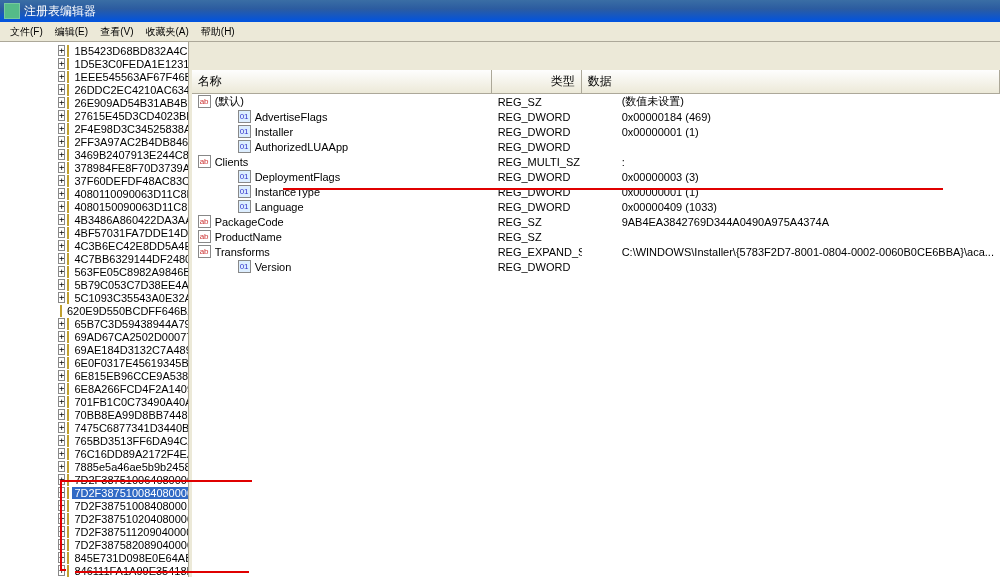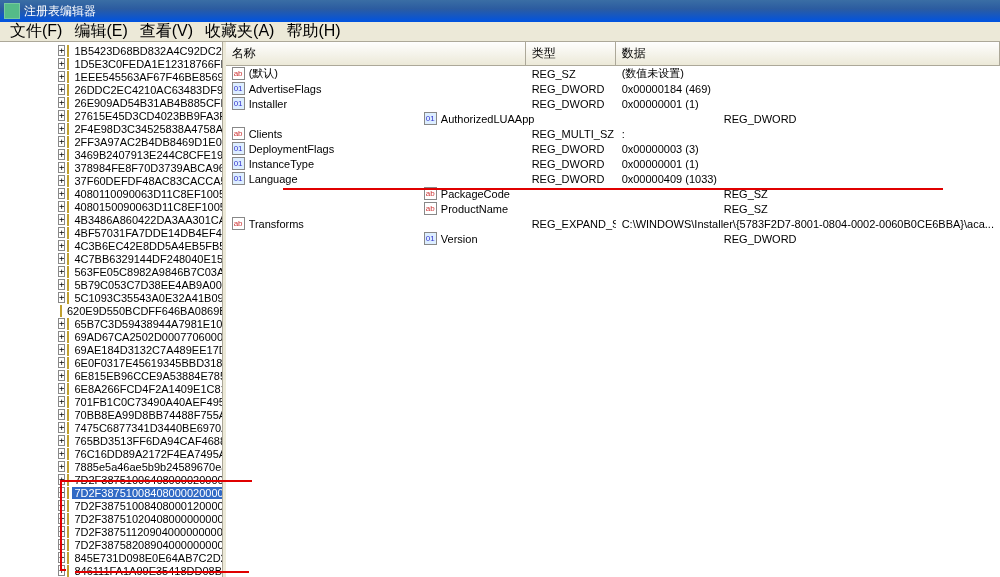--- a/index.html
+++ b/index.html
@@ -27,21 +27,21 @@
       background: #5b8;
       border: 1px solid #fff3;
     }
     .menubar {
       background: #ece9d8;
       height: 20px;
       display: flex;
       align-items: center;
       padding: 0 4px;
       border-bottom: 1px solid #aca899;
-      font-size: 16px;
+      font-size: 10px;
     }
     .menu-item {
       padding: 2px 6px;
       cursor: default;
     }
     .content {
       display: flex;
       height: calc(100% - 42px);
     }
     .tree-panel {
@@ -65,49 +65,49 @@
     .list-header {
       display: flex;
       background: #ece9d8;
       border-bottom: 1px solid #aca899;
     }
     .list-header-col {
       padding: 3px 6px;
       border-right: 1px solid #aca899;
       font-size: 12px;
       background: linear-gradient(to bottom, #fefefe, #ece9d8);
+      margin-top: 28px;
     }
     .col-name { width: 300px; }
-    .col-type { width: 90px; }
+    .col-type { width: 90px; text-align: right; }
     .col-data { flex: 1; }
     .list-body { flex: 1; overflow: auto; }
     .list-row {
       display: flex;
       padding: 1px 0;
       align-items: center;
       height: 15px;
-      justify-content: center;
     }
     .list-cell { padding: 0 6px; overflow: hidden; white-space: nowrap; font-size: 11px; }
     .cell-name { width: 300px; display: flex; align-items: center; }
     .cell-type { width: 90px; }
-    .cell-data { flex: 1; }
+    .cell-data { flex: 1; margin-left: 34px; }
     .reg-icon {
       width: 13px;
       height: 13px;
       margin-right: 4px;
       display: inline-flex;
       align-items: center;
       justify-content: center;
       font-size: 8px;
       border: 1px solid #888;
       background: #fff;
     }
     .reg-icon.str { color: #c33; }
-    .reg-icon.bin { color: #33c; background: #def; }
+    .reg-icon.bin { color: #33c; background: #def; margin-left: 40px; }
     .tree-row {
       display: flex;
       align-items: center;
       height: 13px;
       padding-left: 58px;
       white-space: nowrap;
       font-size: 11px;
     }
     .tree-row.selected .tree-label-text {
       background: #316ac5;
@@ -445,20 +445,21 @@
             </div>
             <div class="list-cell cell-type">REG_DWORD</div>
             <div class="list-cell cell-data">0x00000409 (1033)</div>
           </div>
           <div class="list-row">
             <div class="list-cell cell-name">
               <span class="reg-icon str">ab</span>
               <span>PackageCode</span>
             </div>
             <div class="list-cell cell-type">REG_SZ</div>
+            <div class="list-cell cell-data">9AB4EA3842769D344A0490A975A4374A</div>
           </div>
           <div class="list-row">
             <div class="list-cell cell-name">
               <span class="reg-icon str">ab</span>
               <span>ProductName</span>
             </div>
             <div class="list-cell cell-type">REG_SZ</div>
           </div>
           <div class="list-row">
             <div class="list-cell cell-name">

